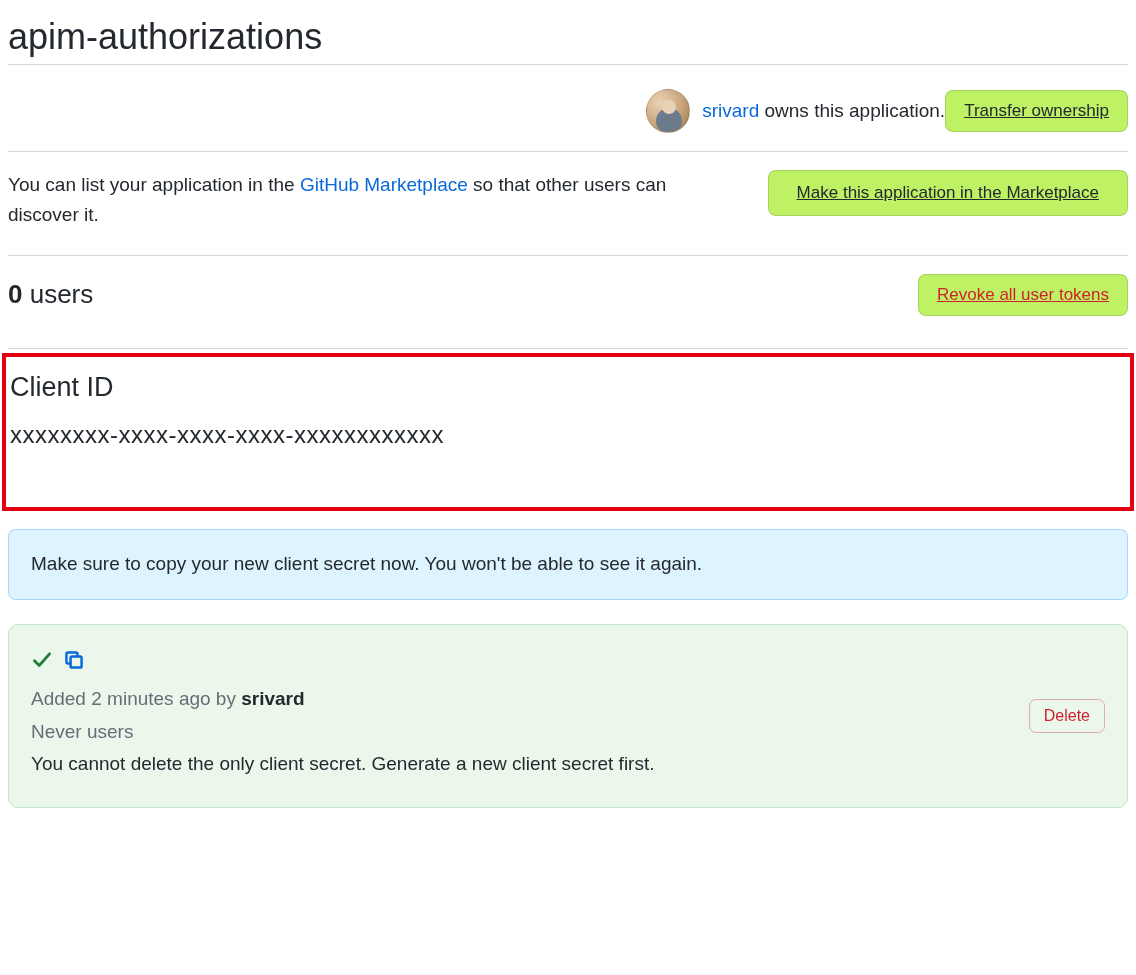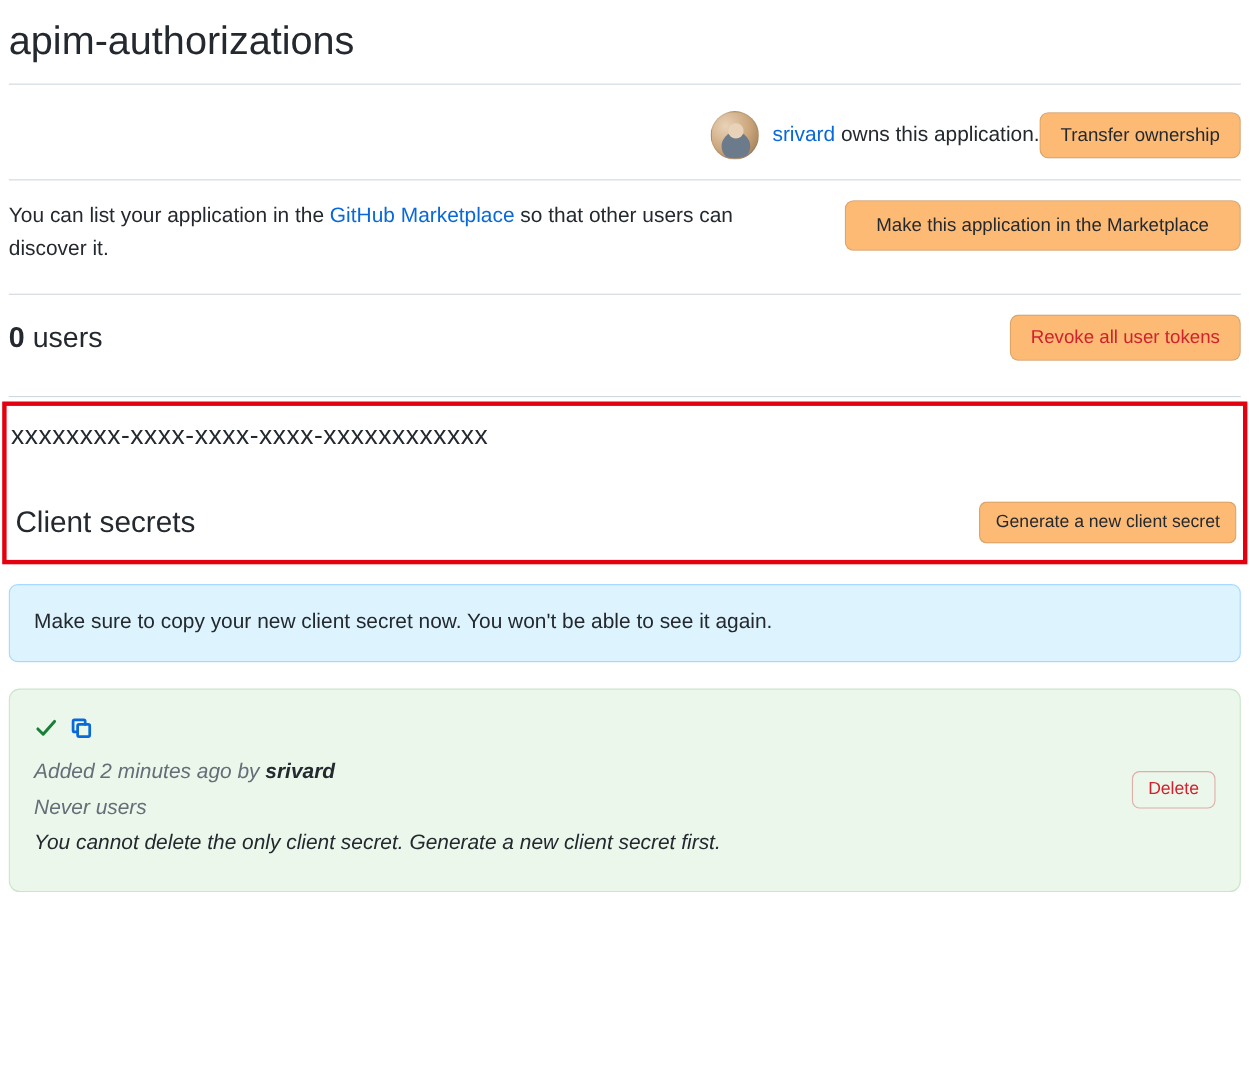--- a/index.html
+++ b/index.html
@@ -7,21 +7,20 @@
       font-family: -apple-system, BlinkMacSystemFont, "Segoe UI", Helvetica, Arial, sans-serif;
       color: #24292f;
       background: #ffffff;
       padding: 10px 8px;
       font-size: 19px;
       line-height: 1.5;
     }
     .page-title {
       font-size: 36px;
       font-weight: 400;
-      padding-bottom: 12px;
       border-bottom: 1px solid #d0d7de;
       margin-bottom: 16px;
     }
     .owner-row {
       display: flex;
       align-items: center;
       justify-content: flex-end;
       padding: 8px 0 18px 0;
       border-bottom: 1px solid #d0d7de;
       margin-bottom: 18px;
@@ -45,26 +44,27 @@
     .owner-text { font-size: 19px; }
     .link { color: #0969da; text-decoration: none; }
     .btn {
       display: inline-flex;
       align-items: center;
       justify-content: center;
       padding: 8px 18px;
       font-size: 17px;
       font-weight: 500;
       color: #24292f;
-      background: #fdba74;
+      background: #bef264;
       border: 1px solid rgba(27,31,36,0.15);
       border-radius: 8px;
       cursor: pointer;
       white-space: nowrap;
       line-height: 1.4;
+      text-decoration: underline;
     }
     .btn-danger-outline { color: #cf222e; }
     .btn-tall { padding: 10px 28px; text-align: center; }
     .market-row {
       display: flex;
       align-items: flex-start;
       justify-content: space-between;
       gap: 12px;
       padding-bottom: 24px;
       border-bottom: 1px solid #d0d7de;
@@ -133,21 +133,21 @@
     .pill {
       display: inline-block;
       padding: 2px 12px;
       font-size: 15px;
       font-weight: 500;
       color: #57606a;
       background: #ffffff;
       border: 1px solid #d0d7de;
       border-radius: 999px;
     }
-    .secret-body { flex: 1; font-size: 19px; color: #24292f; font-style: italic; }
+    .secret-body { flex: 1; font-size: 19px; color: #24292f; }
     .secret-icons-row { display: flex; align-items: center; gap: 10px; margin-bottom: 6px; }
     .check-icon { color: #1a7f37; }
     .copy-icon { color: #0969da; cursor: pointer; }
     .secret-meta { color: #656d76; font-size: 19px; margin-bottom: 4px; }
     .secret-meta .author { color: #24292f; font-weight: 600; }
     .secret-note { color: #24292f; font-size: 19px; margin-top: 4px; }
     .delete-btn {
       position: absolute; right: 22px; top: 50%; transform: translateY(-50%);
       color: #cf222e;
       background: #ffffff00;
@@ -182,25 +182,22 @@
 </div>
 
 <div class="users-row">
   <div class="users-text">
     <span class="count">0</span><span> users</span>
   </div>
   <button class="btn btn-danger-outline">Revoke all user tokens</button>
 </div>
 
 <div class="highlight-box">
+  <div class="section-label">Client ID</div>
   <div class="client-id-value">xxxxxxxx-xxxx-xxxx-xxxx-xxxxxxxxxxxx</div>
-  <div class="secrets-header-row">
-    <div class="section-label" style="margin-bottom:0;">Client secrets</div>
-    <button class="btn btn-small">Generate a new client secret</button>
-  </div>
 </div>
 
 <div class="flash-info">Make sure to copy your new client secret now. You won't be able to see it again.</div>
 
 <div class="secret-card">
   <div class="secret-body">
     <div class="secret-icons-row">
       <span class="check-icon">
         <svg width="22" height="22" viewBox="0 0 16 16" fill="none" stroke="currentColor" stroke-width="2" stroke-linecap="round" stroke-linejoin="round">
             <polyline points="2.5 8.5 6 12 13.5 3.5"></polyline>

